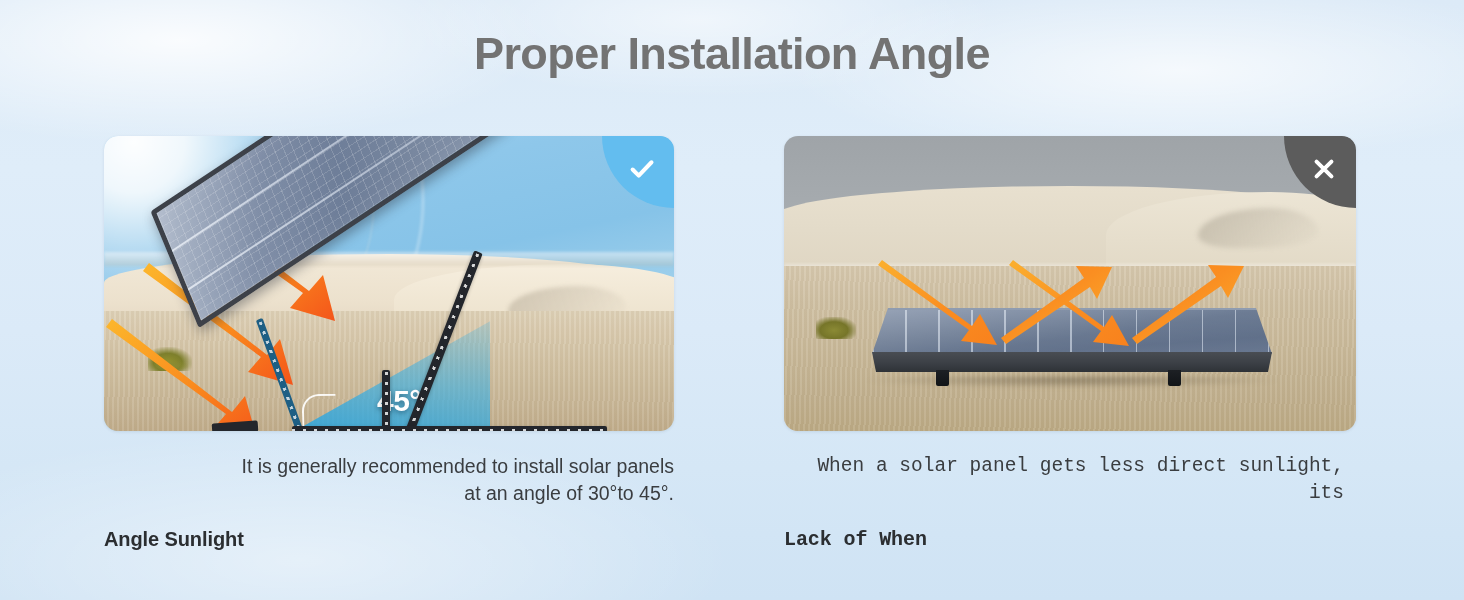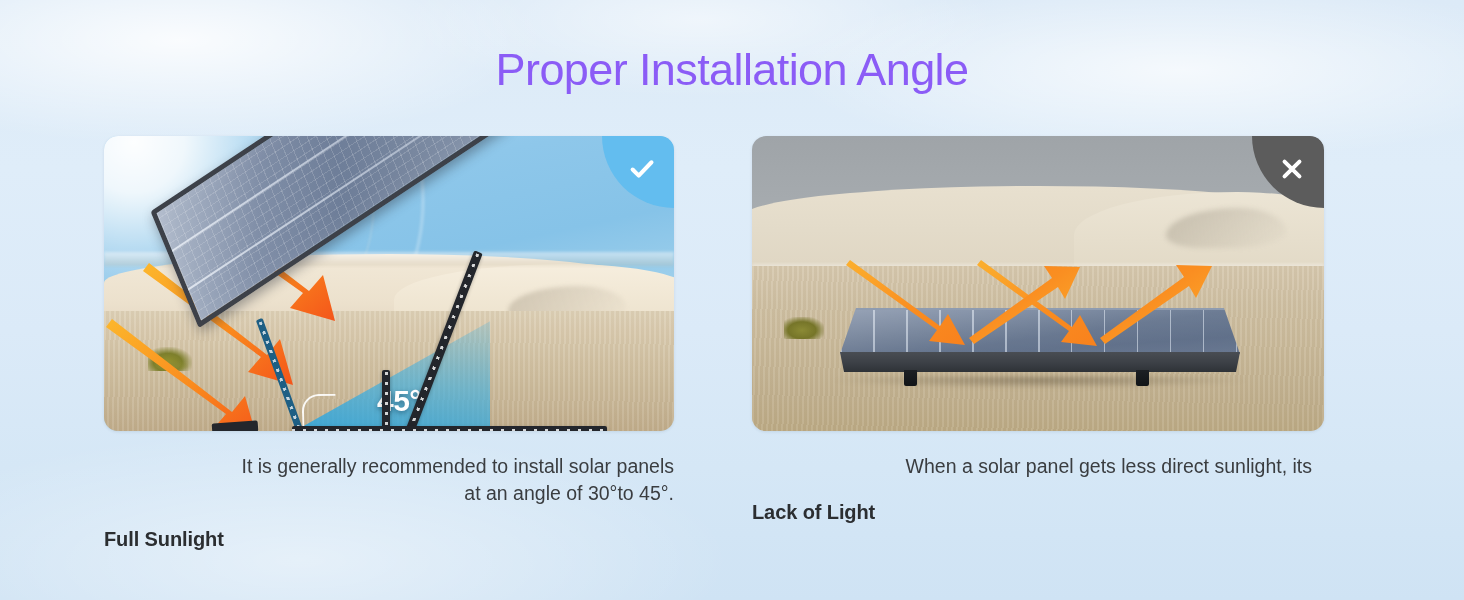--- a/index.html
+++ b/index.html
@@ -10,30 +10,30 @@
       radial-gradient(ellipse 520px 150px at 180px 40px, rgba(255,255,255,.85), rgba(255,255,255,0) 70%),
       radial-gradient(ellipse 560px 130px at 1180px 70px, rgba(255,255,255,.7), rgba(255,255,255,0) 70%),
       radial-gradient(ellipse 420px 110px at 700px 20px, rgba(255,255,255,.55), rgba(255,255,255,0) 70%),
       radial-gradient(ellipse 600px 180px at 300px 560px, rgba(255,255,255,.45), rgba(255,255,255,0) 72%),
       linear-gradient(180deg,#dceaf7 0%,#dfedf9 28%,#dbeaf8 55%,#d5e7f6 78%,#cfe3f4 100%);
     position:relative;
   }
 
   
   .title {
-    position:absolute; top:44px; left:0; width:100%;
+    position:absolute; top:28px; left:0; width:100%;
     text-align:center;
-    font-size:45px; font-weight:normal; letter-spacing:-0.6px;
-    color:#8b5cf6;
+    font-size:45px; font-weight:bold; letter-spacing:-0.6px;
+    color:#737373;
   }
 
   
   .col { position:absolute; top:136px; }
   .col.left  { left:104px;  width:570px; }
-  .col.right { left:752px;  width:572px; }
+  .col.right { left:784px;  width:572px;font-family:Liberation Mono, monospace; }
 
   .photo {
     position:relative; width:100%; height:295px;
     border-radius:14px; overflow:hidden;
     box-shadow:0 1px 3px rgba(80,100,120,.14);
   }
 
   
   .sky-sunny {
     position:absolute; inset:0;
@@ -331,21 +331,21 @@
       <svg width="30" height="30" viewBox="0 0 24 24">
         <path d="M4.5 12.4 L9.4 17.3 L19.6 6.6" fill="none" stroke="#ffffff" stroke-width="3.2" stroke-linecap="round" stroke-linejoin="round"></path>
       </svg>
     </div>
   </div>
 
   <div class="caption">
     <span>It is generally recommended to install solar panels</span>
     <span class="l2">at an angle of 30°to 45°.</span>
   </div>
-  <div class="sub">Full Sunlight</div>
+  <div class="sub">Angle Sunlight</div>
 </div>
 
 <div class="col right">
 
   <div class="photo">
 
     <div class="sky-grey"></div>
     <div class="dune-grey"></div>
     <div class="dune-grey2"></div>
     <div class="dune-grey-shadow"></div>
@@ -391,14 +391,14 @@
     <div class="badge bad">
       <svg width="28" height="28" viewBox="0 0 24 24">
         <path d="M5.6 5.6 L18.4 18.4 M18.4 5.6 L5.6 18.4" fill="none" stroke="#ffffff" stroke-width="3.4" stroke-linecap="round"></path>
       </svg>
     </div>
   </div>
 
   <div class="caption">
     <span>When a solar panel gets less direct sunlight, its</span>
   </div>
-  <div class="sub">Lack of Light</div>
+  <div class="sub">Lack of When</div>
 </div>
 
 </body></html>

